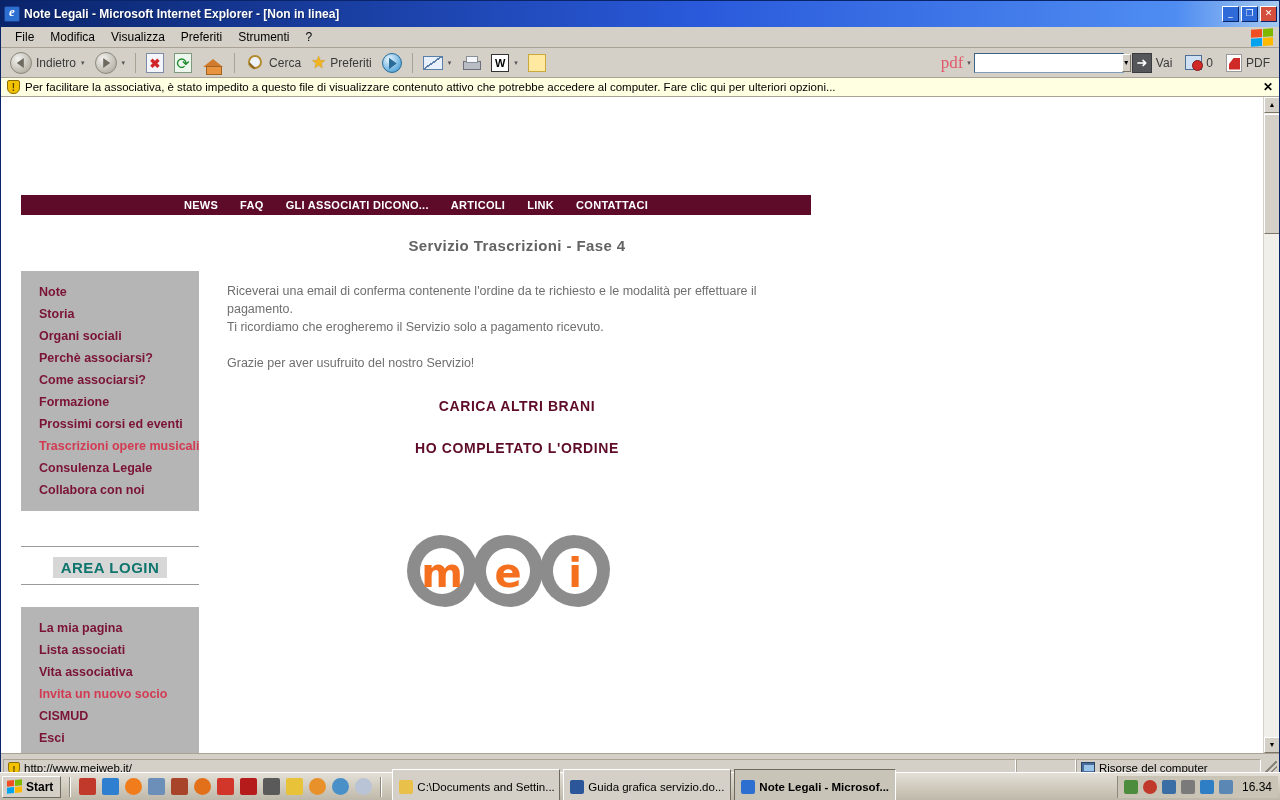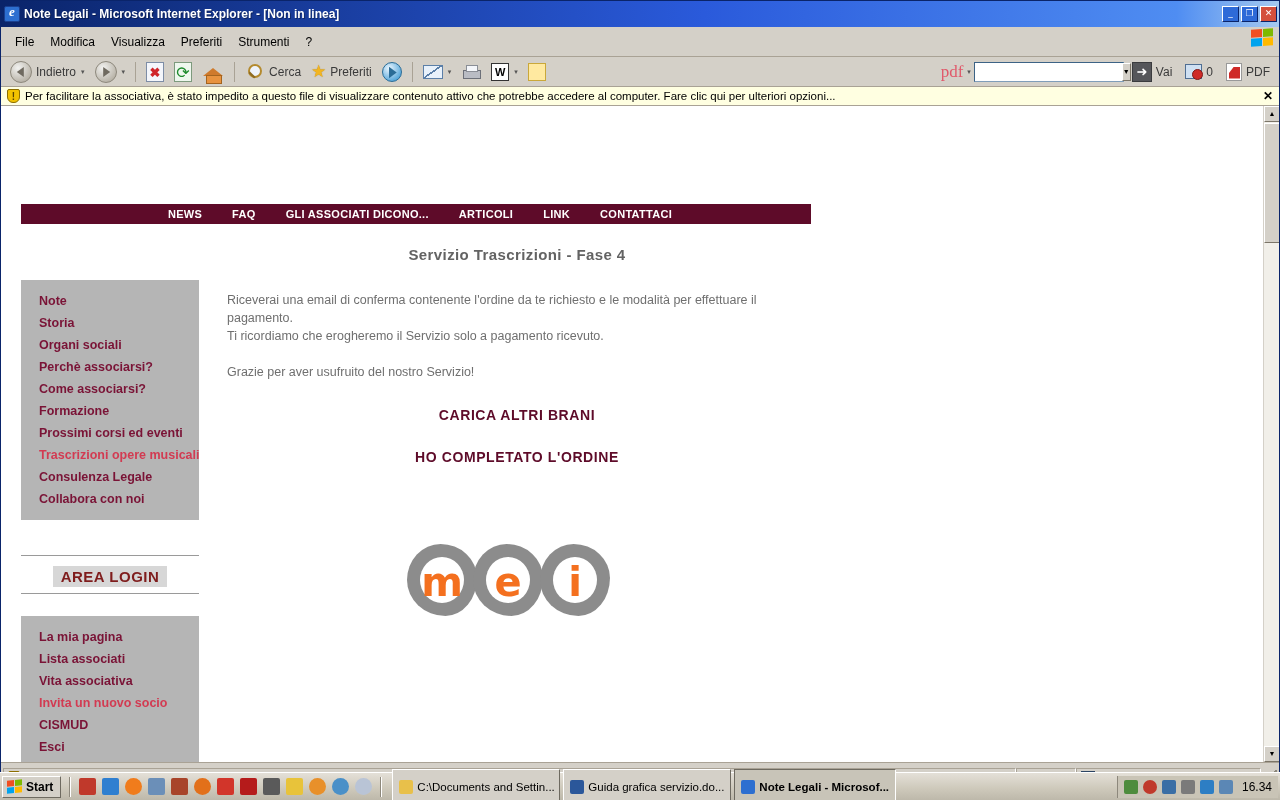--- a/index.html
+++ b/index.html
@@ -51,21 +51,21 @@
     border: 1px solid #fff;
     border-right-color: #0a246a; border-bottom-color: #0a246a;
     color: #fff; font-size: 9px; line-height: 13px;
     text-align: center; font-family: "DejaVu Sans", sans-serif;
     cursor: pointer;
   }
   .win-btn.close { background: #d4503c; }
 
   
   #menu-bar {
-    height: 30px;
+    height: 21px;
     background: #d4d0c8;
     border-bottom: 1px solid #a9a295;
     display: flex; align-items: center;
     padding-left: 6px;
     position: relative;
   }
   .menu-item {
     font-size: 12px; color: #000;
     padding: 2px 8px; cursor: pointer;
   }
@@ -201,38 +201,37 @@
     position: absolute; left: 20px; top: 98px;
     width: 790px; height: 20px;
     background: #5e0b29;
     display: flex; align-items: center; justify-content: center;
     gap: 22px;
   }
   .nav-link {
     color: #fff; font-size: 11px; font-weight: bold;
     letter-spacing: .3px; cursor: pointer; white-space: nowrap;
     font-family: "Liberation Sans", sans-serif;
-    margin-left: 8px;
   }
 
   
   #sidebar { position: absolute; left: 20px; top: 174px; width: 178px; }
   .side-block { background: #b5b5b5; padding: 10px 0 10px 0; }
   .side-link {
     display: block; padding: 4px 0 4px 18px;
     color: #7a1336; font-size: 12.5px; font-weight: bold;
     cursor: pointer; white-space: nowrap;
     font-family: "Liberation Sans", sans-serif;
   }
   .side-link.active { color: #d23b52; }
   #side-rule-1 { height:1px; background:#9a9a9a; margin: 35px 0 0 0; }
   #area-login-wrap { text-align:center; padding: 10px 0 6px 0; }
   #area-login {
     display:inline-block; background:#d7d7d7;
-    color:#7f1d1d; font-size:15px; font-weight:bold;
+    color:#0f766e; font-size:15px; font-weight:bold;
     letter-spacing:.5px; padding: 2px 8px;
     font-family:"Liberation Sans", sans-serif;
   }
   #side-rule-2 { height:1px; background:#9a9a9a; }
   #side-gap { height: 22px; }
 
   
   #content { position:absolute; left: 226px; top: 140px; width: 580px; }
   #content-title {
     text-align: center; color: #636363; font-size: 15px;

